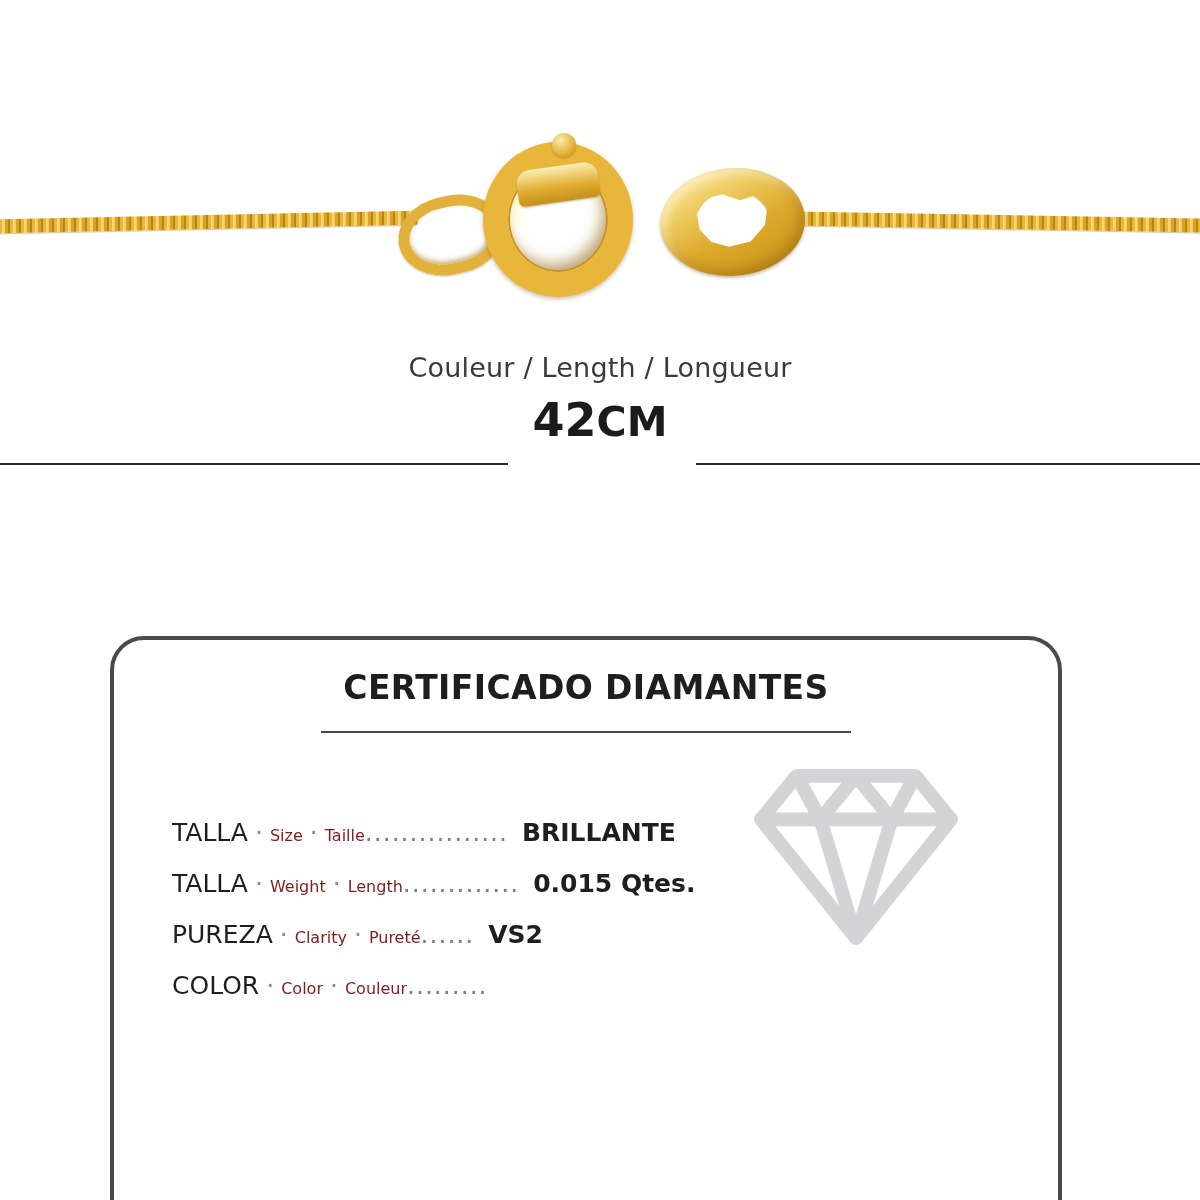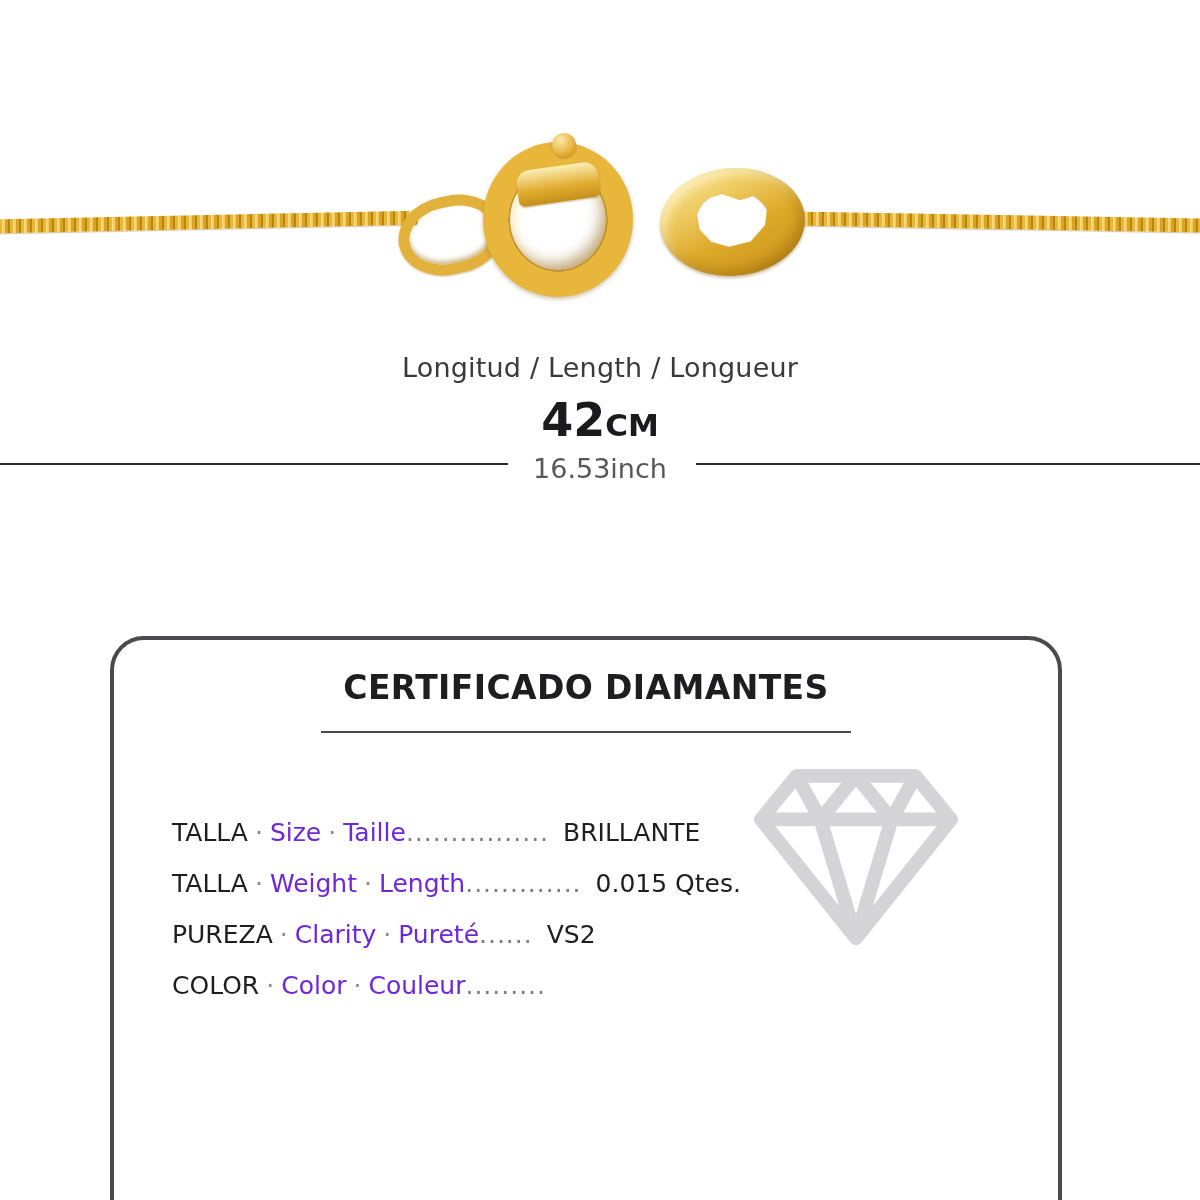--- a/index.html
+++ b/index.html
@@ -132,21 +132,21 @@
     letter-spacing: .2px;
   }
   .length-value {
     margin-top: 14px;
     font-size: 46px;
     font-weight: bold;
     color: #1b1b1d;
     line-height: 1;
   }
   .length-value .unit {
-    font-size: 31px;
+    font-size: 41px;
     font-weight: bold;
   }
   .length-inch {
     margin-top: 10px;
     font-size: 27px;
     color: #58585b;
   }
 
   .rule {
     position: absolute;
@@ -210,31 +210,31 @@
     font-size: 25px;
     font-weight: normal;
     color: #1e1e20;
   }
   .spec-sep {
     font-size: 25px;
     color: #8a8a8e;
     padding: 0 7px;
   }
   .spec-en, .spec-fr {
-    font-size: 25px;
-    color: #6d28d9;
+    font-size: 16px;
+    color: #7f1d1d;
   }
   .spec-dots {
     font-size: 25px;
     color: #7d7d82;
     letter-spacing: 1px;
   }
   .spec-value {
     font-size: 25px;
-    font-weight: normal;
+    font-weight: bold;
     color: #1e1e20;
     margin-left: 14px;
   }
   .row-1 .spec-dots { letter-spacing: 1px; }
 </style>
 </head>
 <body>
 
 <div class="chain-area">
   <div class="chain-strand chain-left"></div>
@@ -242,25 +242,24 @@
   <div class="loop-link"></div>
   <div class="spring-ring"></div>
   <div class="spring-tab"></div>
   <div class="oval-tag"></div>
 </div>
 
 <div class="rule rule-left"></div>
 <div class="rule rule-right"></div>
 
 <div class="length-block">
-  <div class="length-label">Longitud / Length / Longueur</div>
+  <div class="length-label">Couleur / Length / Longueur</div>
   <div class="length-value">
     <span>42</span><span class="unit">CM</span>
   </div>
-  <div class="length-inch">16.53inch</div>
 </div>
 
 <div class="cert-card">
   <div class="cert-title">CERTIFICADO DIAMANTES</div>
   <div class="cert-divider"></div>
 
   <div class="diamond-watermark">
     <svg viewBox="0 0 120 96" width="240" height="190" aria-hidden="true">
       <g fill="none" stroke="#d4d4d6" stroke-width="7" stroke-linejoin="round">
         <path d="M12 30 L30 8 L90 8 L108 30 L60 90 Z"></path>

